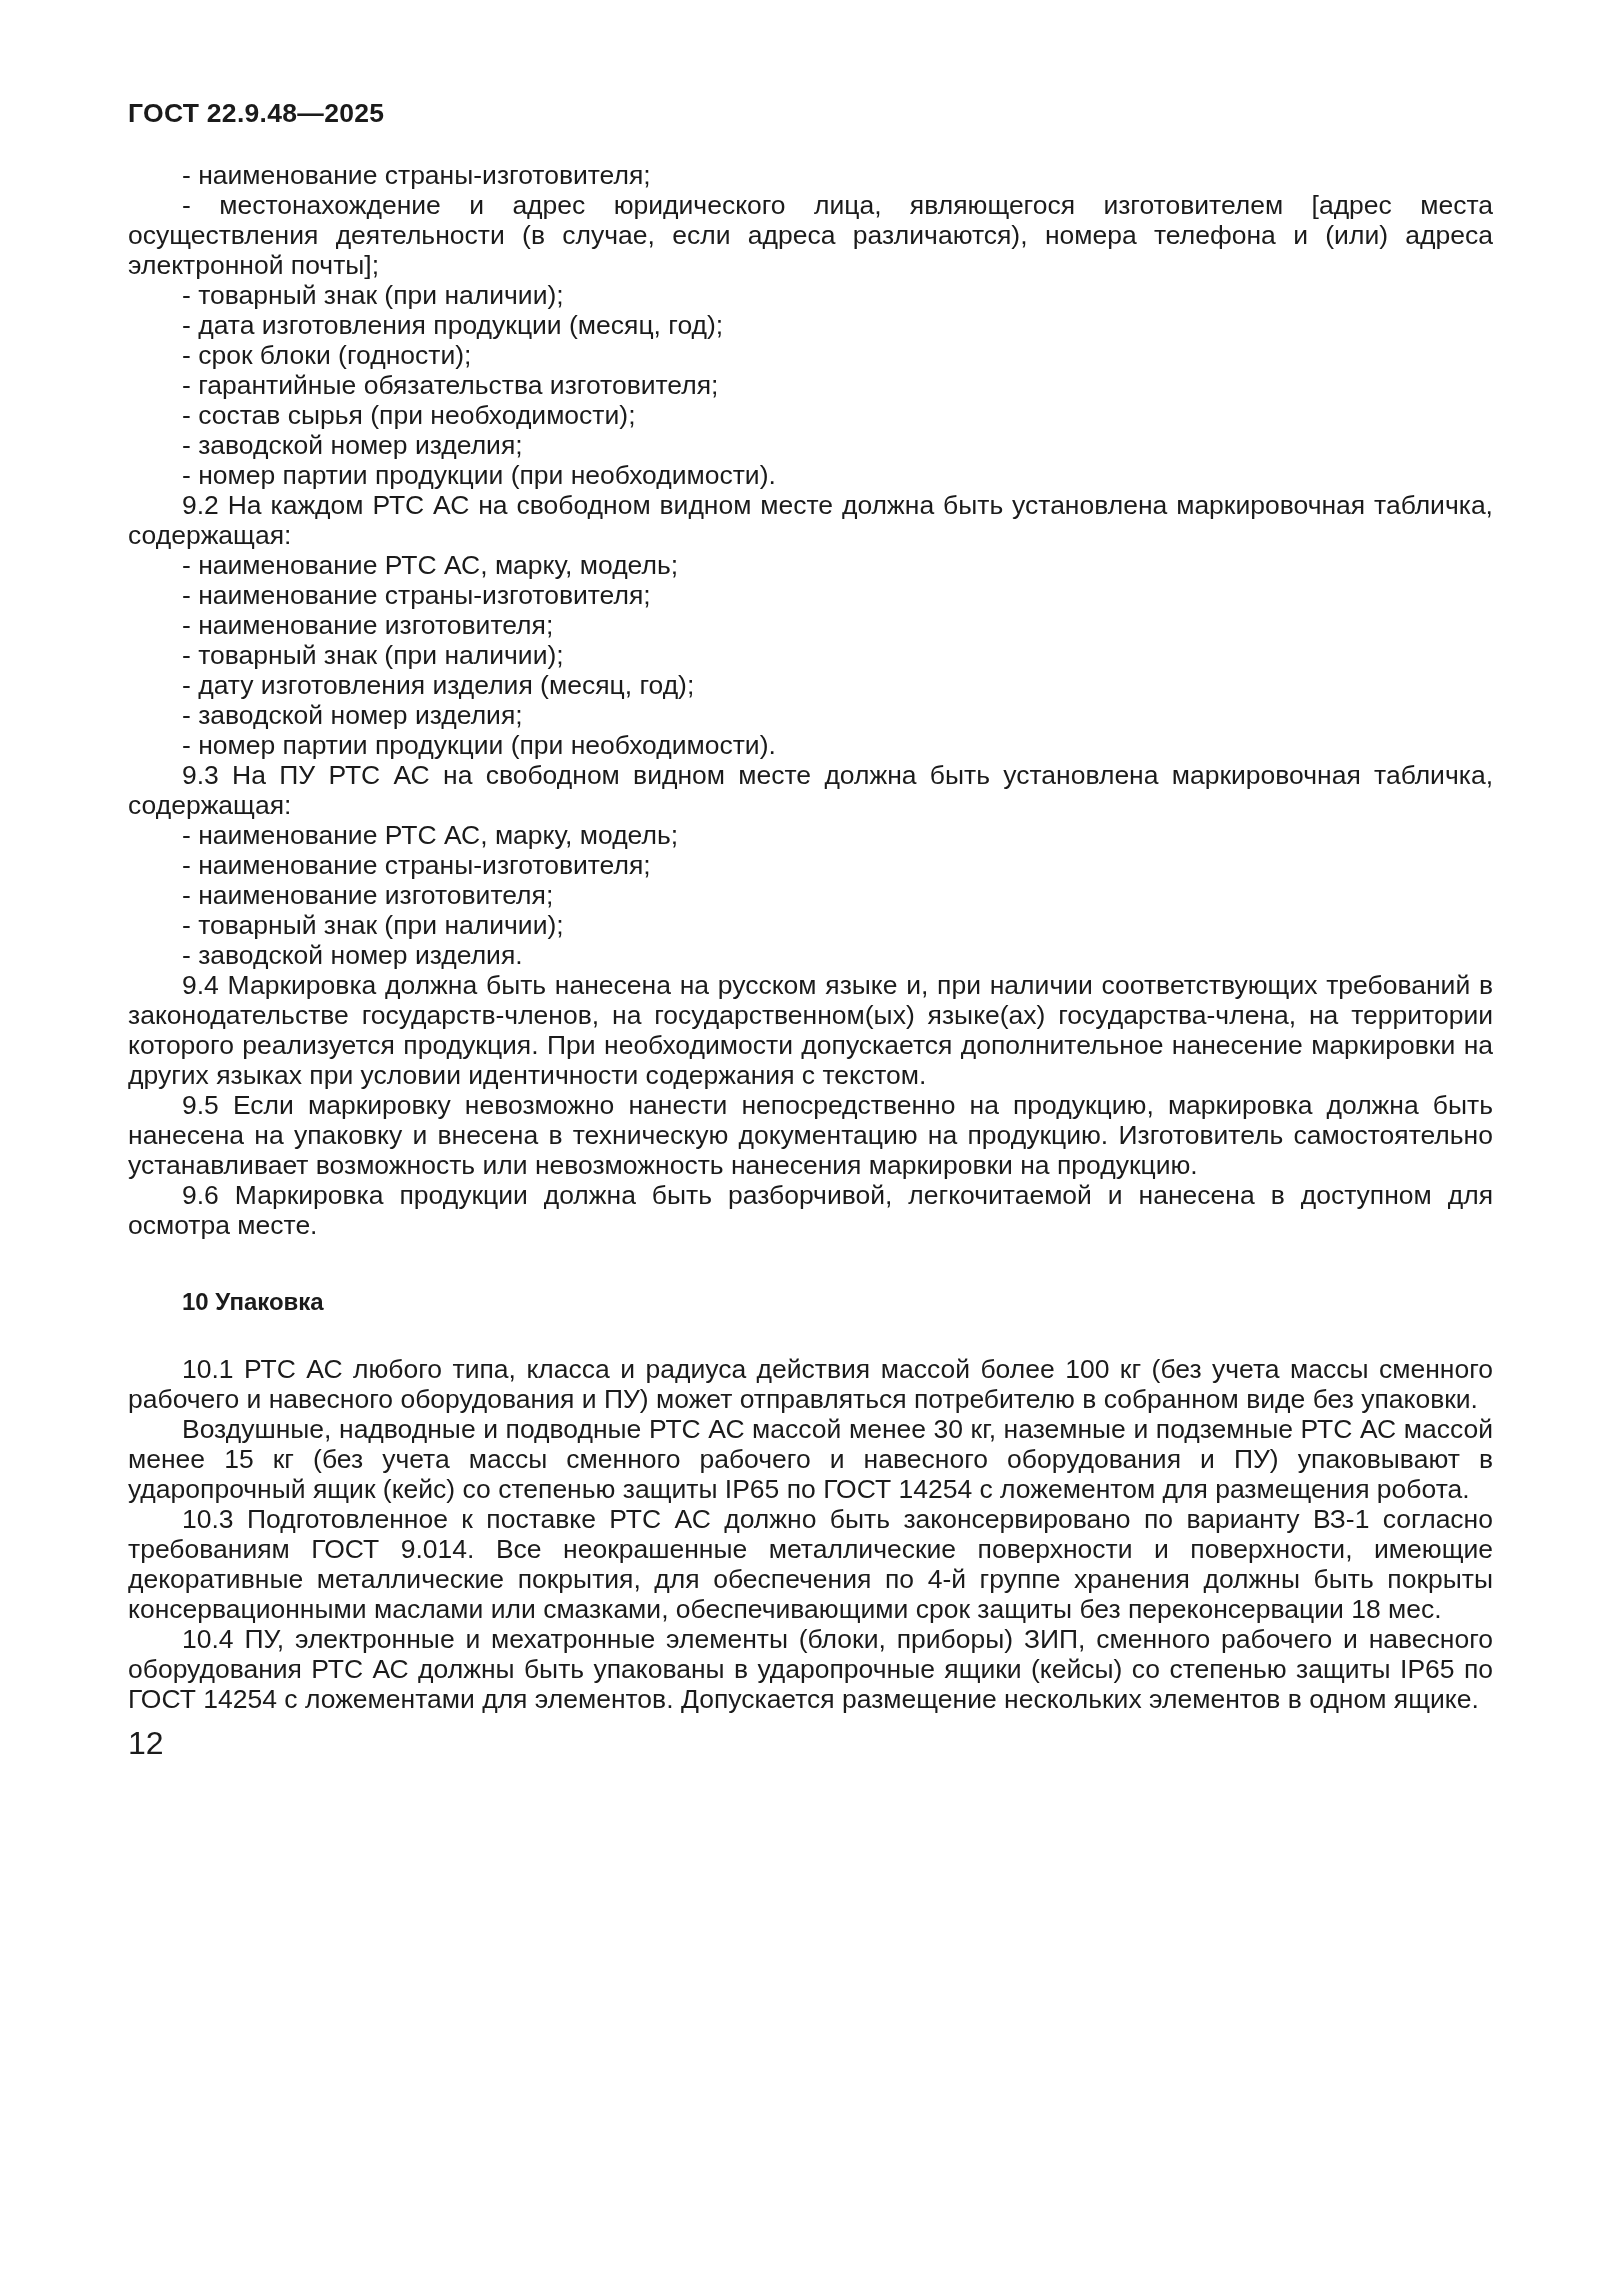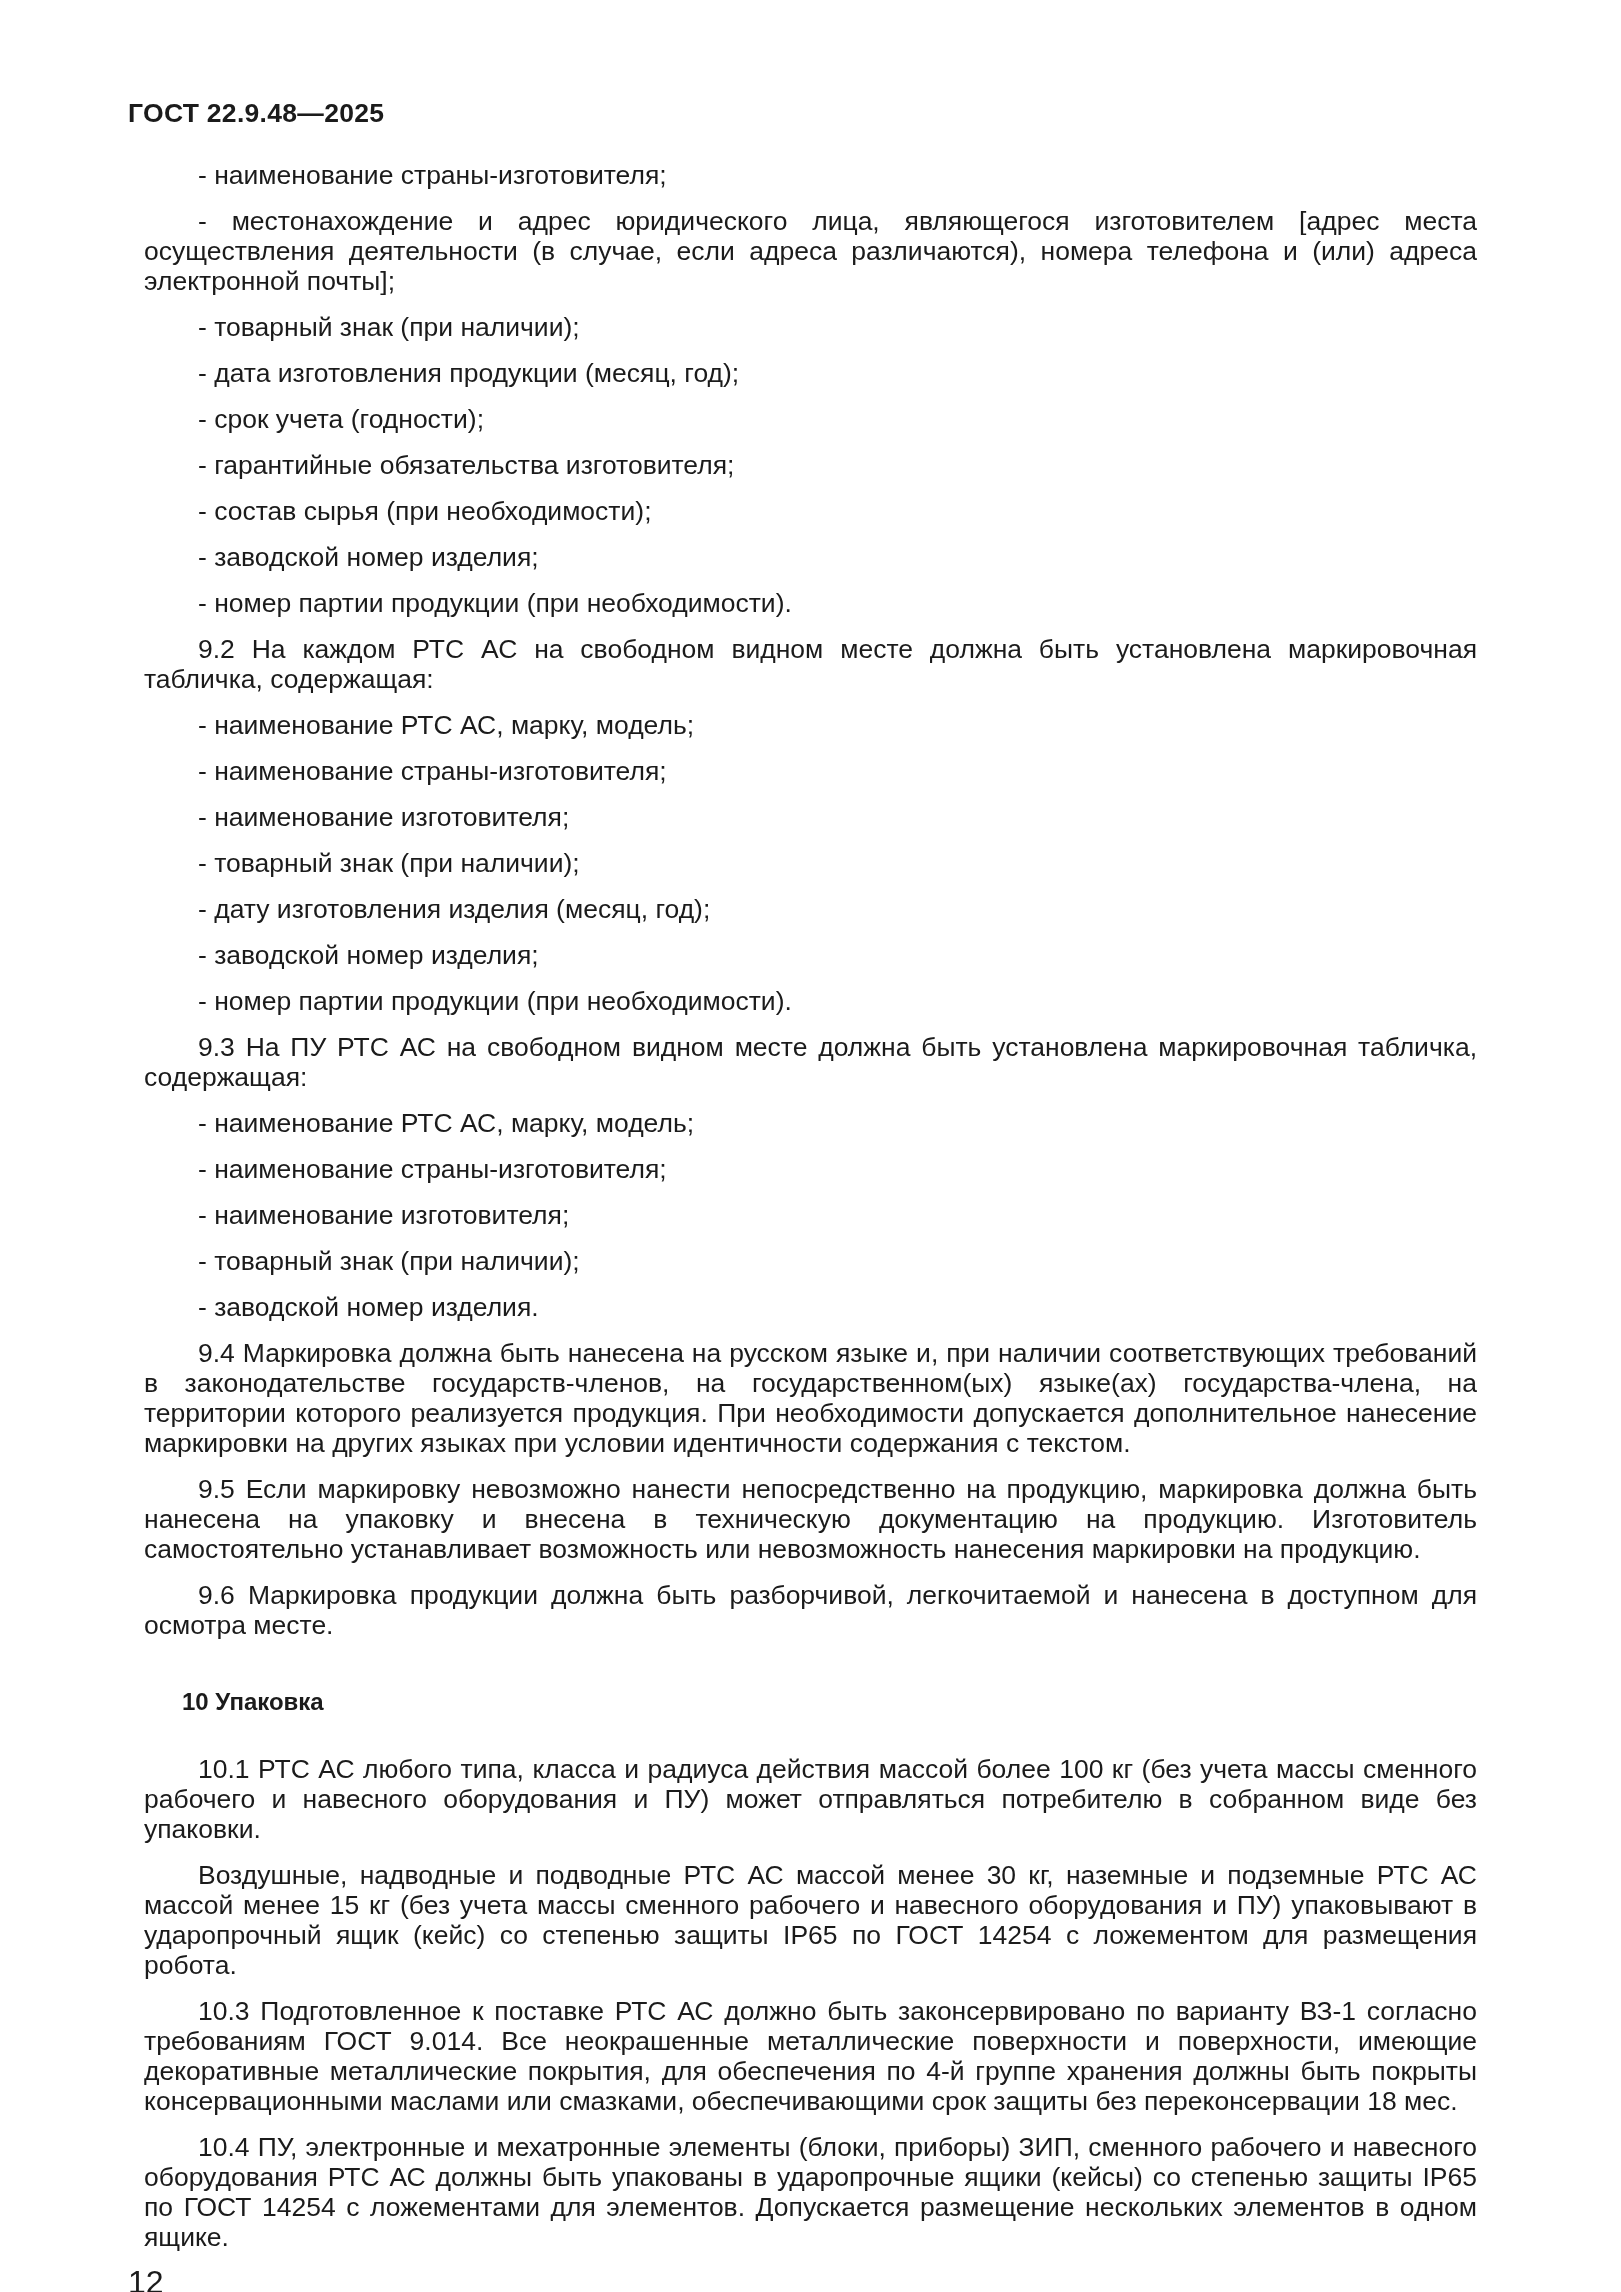--- a/index.html
+++ b/index.html
@@ -23,21 +23,21 @@
     border-radius: 27px;
   }
   .doc-header {
     font-size: 26.5px;
     font-weight: 700;
     line-height: 30px;
     margin-bottom: 32px;
     letter-spacing: 0.3px;
   }
   .doc-body p {
-    margin: 16px;
+    margin: 0;
     font-size: 26.5px;
     line-height: 30px;
     text-align: justify;
     text-indent: 54px;
     hyphens: auto;
     -webkit-hyphens: auto;
   }
   .doc-body h2 {
     margin: 46px 0 36px 0;
     font-size: 24px;
@@ -55,21 +55,21 @@
 <body>
 
 <div class="page">
   <div class="doc-header">ГОСТ 22.9.48—2025</div>
 
   <div class="doc-body" id="doc-body">
       <p class="item">- наименование страны-изготовителя;</p>
       <p class="item">- местонахождение и адрес юридического лица, являющегося изготовителем [адрес места осуществления деятельности (в случае, если адреса различаются), номера телефона и (или) адреса электронной почты];</p>
       <p class="item">- товарный знак (при наличии);</p>
       <p class="item">- дата изготовления продукции (месяц, год);</p>
-      <p class="item">- срок учета (годности);</p>
+      <p class="item">- срок блоки (годности);</p>
       <p class="item">- гарантийные обязательства изготовителя;</p>
       <p class="item">- состав сырья (при необходимости);</p>
       <p class="item">- заводской номер изделия;</p>
       <p class="item">- номер партии продукции (при необходимости).</p>
       <p class="para">9.2 На каждом РТС АС на свободном видном месте должна быть установлена маркировочная табличка, содержащая:</p>
       <p class="item">- наименование РТС АС, марку, модель;</p>
       <p class="item">- наименование страны-изготовителя;</p>
       <p class="item">- наименование изготовителя;</p>
       <p class="item">- товарный знак (при наличии);</p>
       <p class="item">- дату изготовления изделия (месяц, год);</p>

